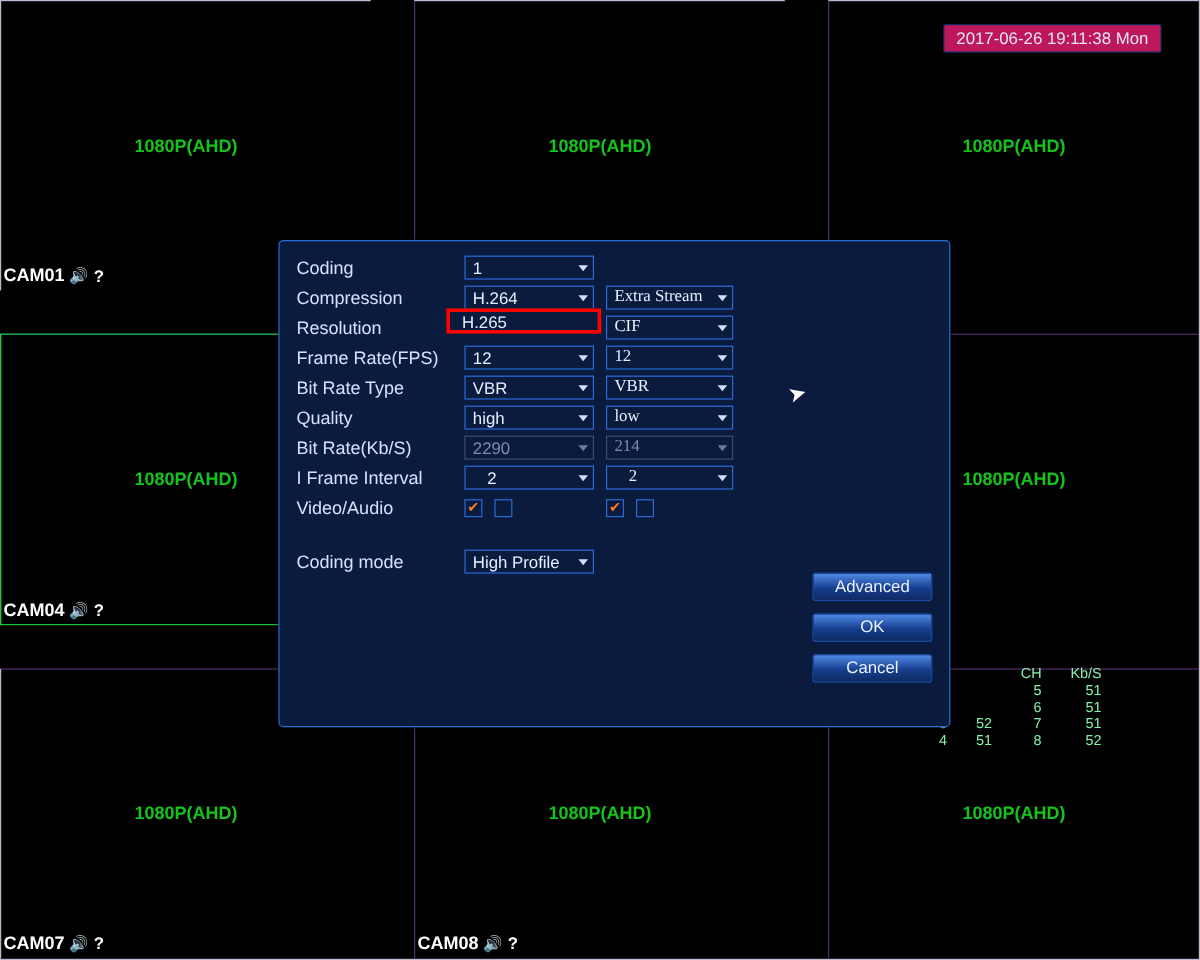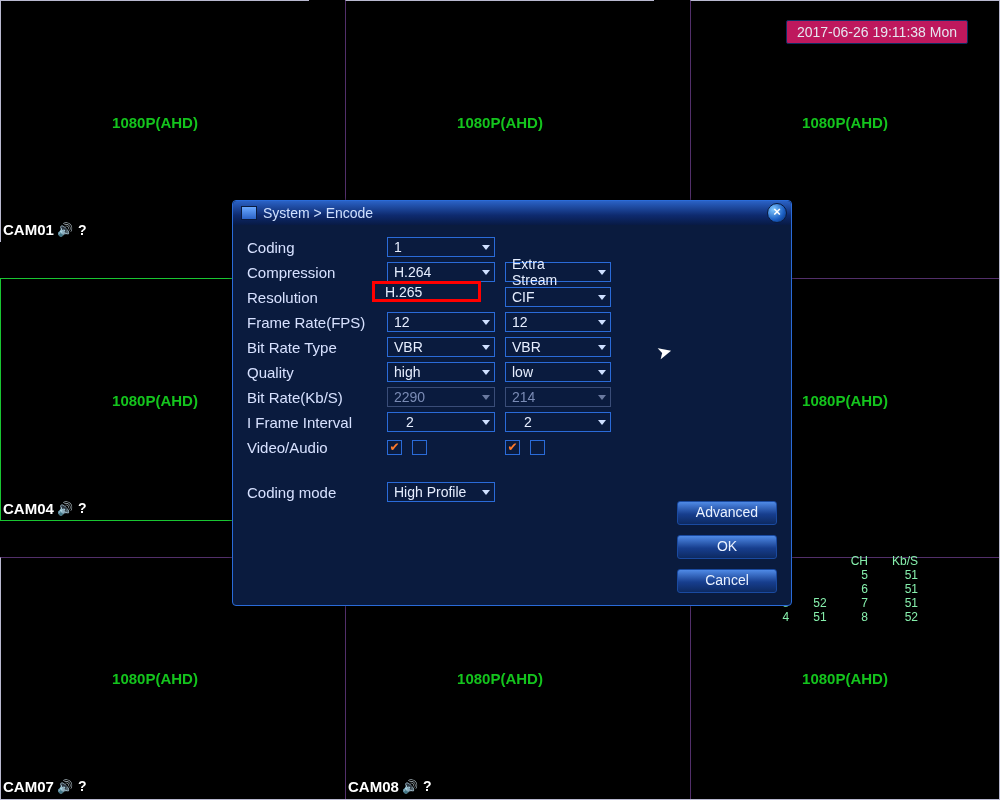--- a/index.html
+++ b/index.html
@@ -171,21 +171,21 @@
   .combo .arrow {
     width: 0; height: 0;
     border-left: 4px solid transparent;
     border-right: 4px solid transparent;
     border-top: 5px solid #cfe0ff;
     margin-left: 6px;
   }
   .combo.disabled .arrow { border-top-color:#6a7aa0; }
 
   .w108 { width: 108px; }
-  .w106 { width: 106px; }
+  .w106 { width: 106px; font-family: Liberation Serif, serif; }
   .gap  { width: 10px; display:inline-block; }
 
   .checkbox {
     width: 15px; height: 15px;
     border: 1px solid #2a6bd8;
     display: inline-flex;
     align-items: center;
     justify-content: center;
     margin-right: 10px;
     cursor: pointer;
@@ -196,21 +196,21 @@
     color: #ff7a2a;
     font-size: 12px;
     line-height: 12px;
   }
 
   
   .drop-open {
     position: absolute;
     left: 139px;
     top: 56px;
-    width: 109px;
+    width: 129px;
     height: 21px;
     border: 3px solid #ff0000;
     background: #0a1b3e;
     color: #e6eeff;
     font-size: 14px;
     padding-left: 10px;
     box-sizing: border-box;
     display: flex;
     align-items: center;
     z-index: 5;
@@ -337,25 +337,20 @@
       <td>4</td>
           <td>51</td>
       <td>8</td>
           <td>52</td>
     </tr>
   </tbody>
     </table>
 </div>
 
 <div class="dialog">
-  <div class="titlebar">
-    <span class="win-icon"></span>
-    <span>System &gt; Encode</span>
-    <span class="close">×</span>
-  </div>
 
   <div class="dlg-body">
 
     <div class="row">
       <span class="lbl">Coding</span>
       <span class="combo w108">
         <span>1</span>
           <span class="arrow"></span>
       </span>
     </div>

